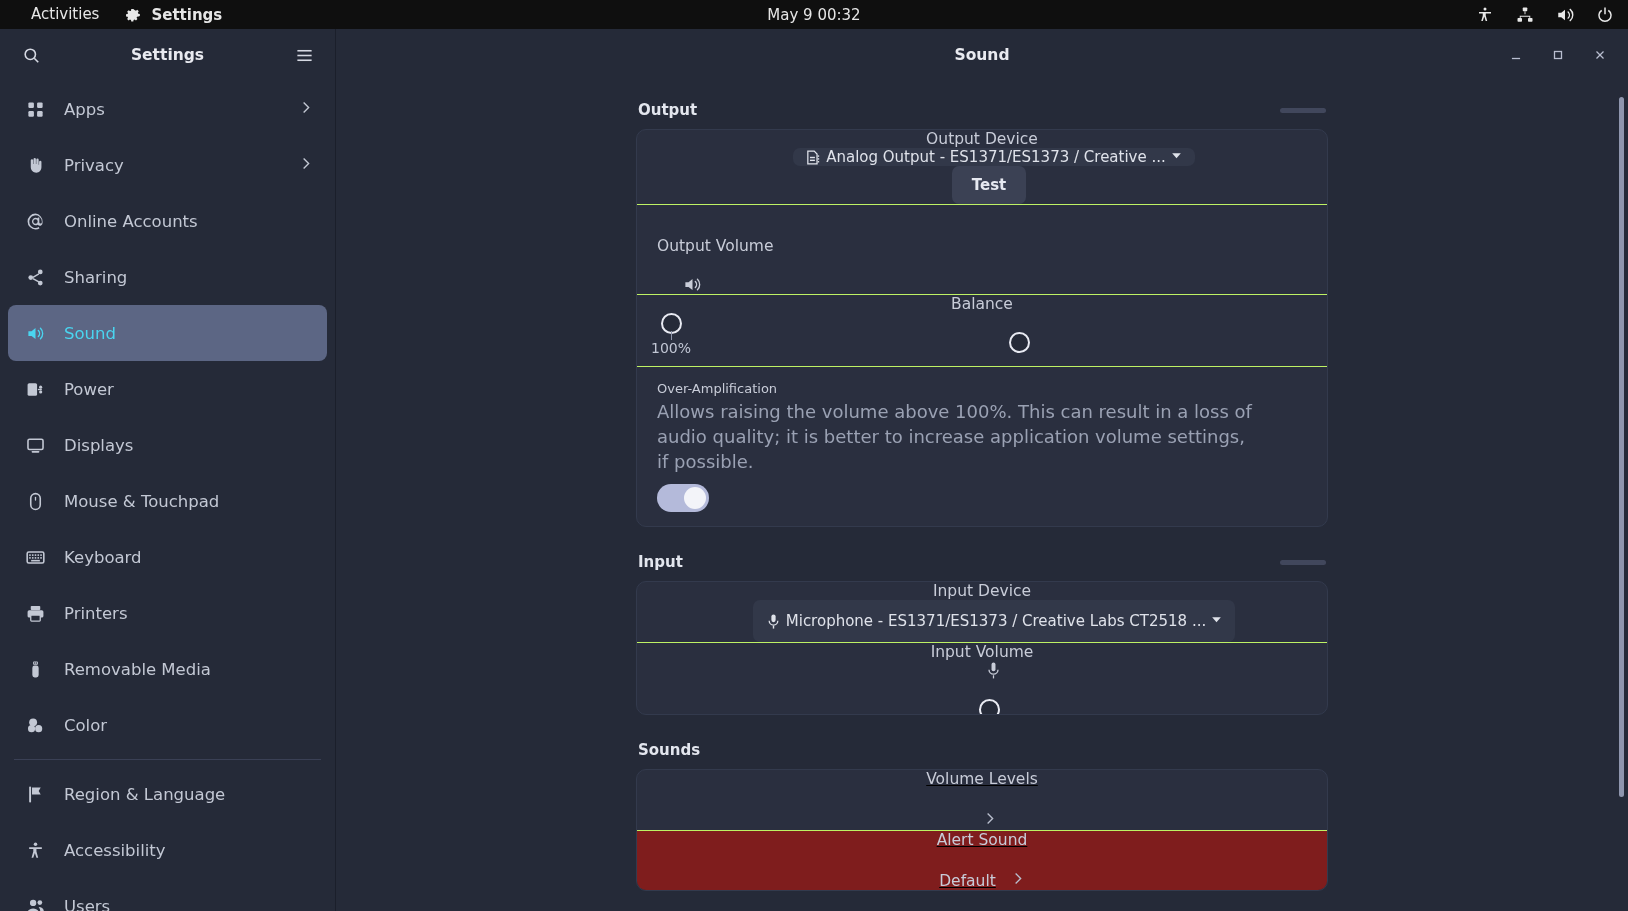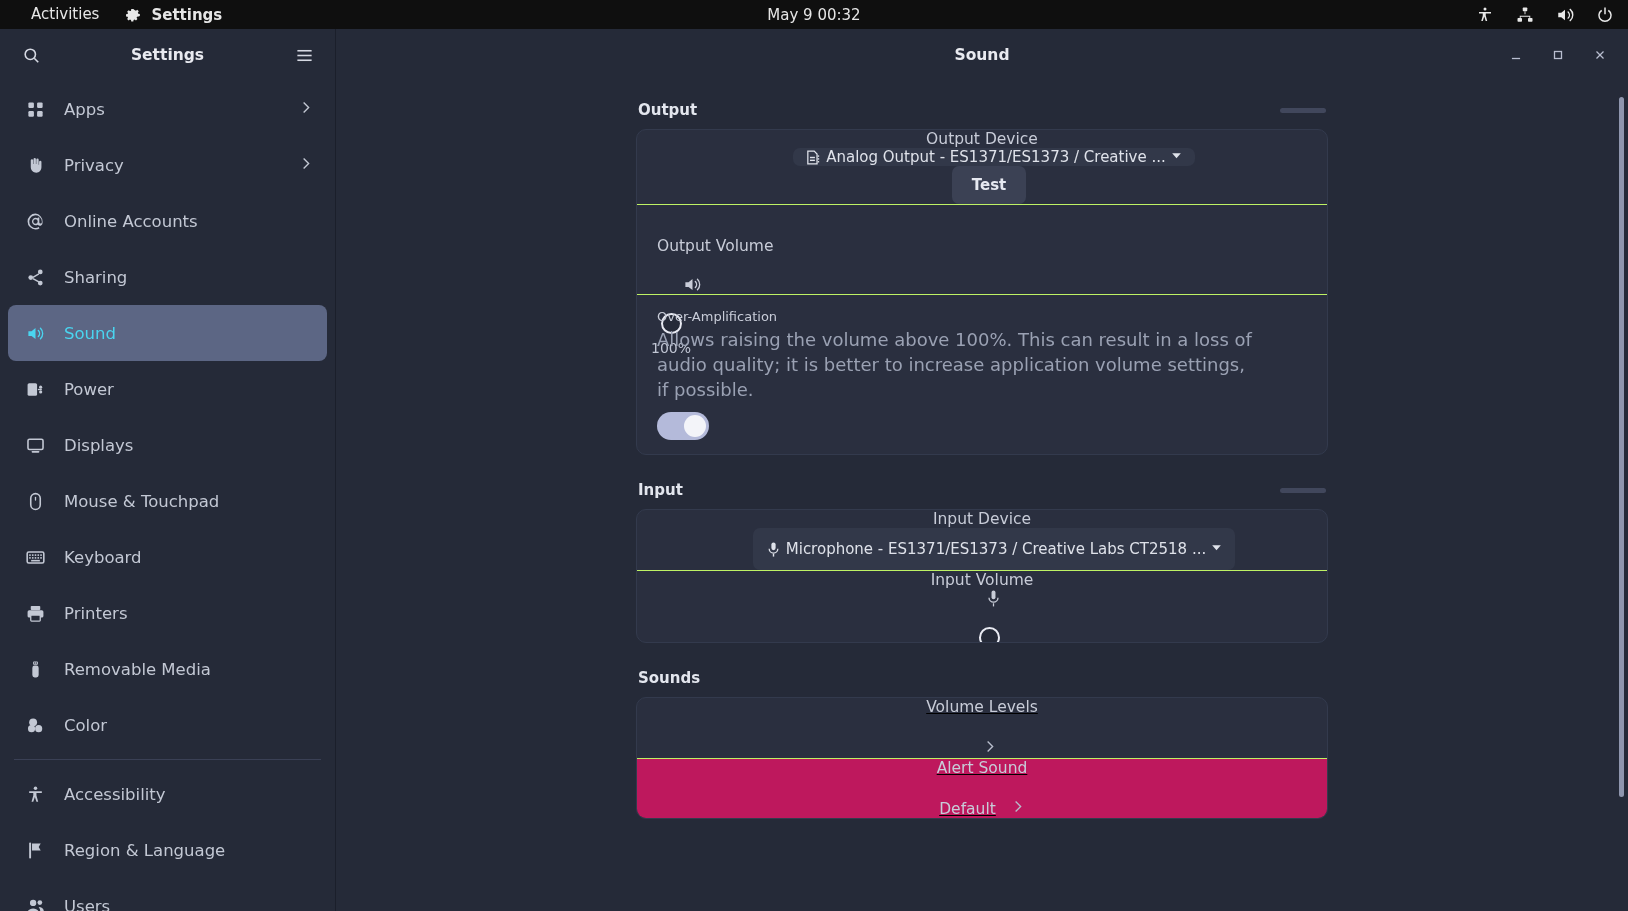--- a/index.html
+++ b/index.html
@@ -179,21 +179,21 @@
     flex: none; width: 52px; height: 28px; border-radius: 14px;
     background: #b4bada; position: relative; margin-top: 10px;
   }
   .toggle .knobt {
     position: absolute; right: 3px; top: 3px;
     width: 22px; height: 22px; border-radius: 50%; background: #f3f4f9;
   }
 
   
   .row.nav { justify-content: space-between; text-decoration: underline; }
-  .row.nav.hovered { background: #be185d; }
+  .row.nav.hovered { background: #7f1d1d; }
   .nav-right { display: flex; align-items: center; gap: 14px; color: #c8ccd8; font-size: 15.5px; }
   .nav-right svg { width: 15px; height: 15px; stroke: #b7bccb; fill: none; stroke-width: 2.2; }
 
   .gap { height: 26px; }
 
   
   #scrollbar {
     position: absolute; right: 4px; top: 68px;
     width: 5px; height: 790px;
     background: transparent;
@@ -399,34 +399,34 @@
               <circle cx="7" cy="16" r="4.5"></circle>
               <circle cx="16" cy="16" r="4.5"></circle>
             </svg>
           </span>
           <span class="si-label">Color</span>
         </div>
         <div class="side-sep"></div>
         <div class="side-item">
           <span class="si-icon">
             <svg viewBox="0 0 24 24">
+              <rect x="4" y="2" width="2.4" height="20" rx="1"></rect>
+              <path d="M7.6 3h11l-2.6 4.5 2.6 4.5h-11z"></path>
+            </svg>
+          </span>
+          <span class="si-label">Region &amp; Language</span>
+        </div>
+        <div class="side-item">
+          <span class="si-icon">
+            <svg viewBox="0 0 24 24">
               <circle cx="12" cy="4" r="2.2"></circle>
               <path d="M20 8h-6.6l-.7 0h-1.4l-.7 0H4v2h5.2v3.2L7 21h2.2l2-6 2 6h2.2l-2.2-7.8V10H20z"></path>
             </svg>
           </span>
           <span class="si-label">Accessibility</span>
-        </div>
-        <div class="side-item">
-          <span class="si-icon">
-            <svg viewBox="0 0 24 24">
-              <rect x="4" y="2" width="2.4" height="20" rx="1"></rect>
-              <path d="M7.6 3h11l-2.6 4.5 2.6 4.5h-11z"></path>
-            </svg>
-          </span>
-          <span class="si-label">Region &amp; Language</span>
         </div>
         <div class="side-item">
           <span class="si-icon">
             <svg viewBox="0 0 24 24">
               <circle cx="9" cy="7.5" r="4"></circle>
               <path d="M1.5 21c0-4.1 3.4-6.5 7.5-6.5s7.5 2.4 7.5 6.5z"></path>
               <circle cx="17.5" cy="7" r="3"></circle>
               <path d="M16 12.6c3.4 0 6.5 1.9 6.5 5.4H18c0-2-.8-3.8-2-5.4z"></path>
             </svg>
           </span>
@@ -500,20 +500,27 @@
             <div class="slider-wrap" id="ovol">
                 <div class="track">
                   <div class="fill" style="width: 26%;"></div>
                 </div>
                 <div class="knob" style="left: 26%;"></div>
                 <div class="tickmark" style="left: 43.23%;"></div>
                 <div class="ticklabel" style="left: 43.23%;">100%</div>
               </div>
           </div>
 
+          <div class="row" style="min-height:72px;">
+            <span class="row-label">Balance</span>
+            <div class="slider-wrap" id="bal" style="margin-left:74px;">
+                <div class="track" style="background: rgb(109, 117, 144);"></div>
+                <div class="knob" style="left: 50%;"></div>
+              </div>
+          </div>
 
           <div class="row oa">
             <div class="oa-text">
               <div class="oa-title">Over-Amplification</div>
               <div class="oa-desc">Allows raising the volume above 100%. This can result in a loss of audio quality; it is better to increase application volume settings, if possible.</div>
             </div>
             <div class="toggle">
               <div class="knobt"></div>
             </div>
           </div>

